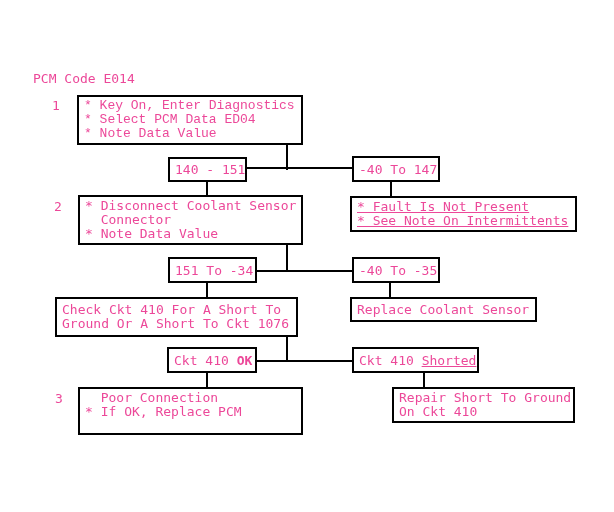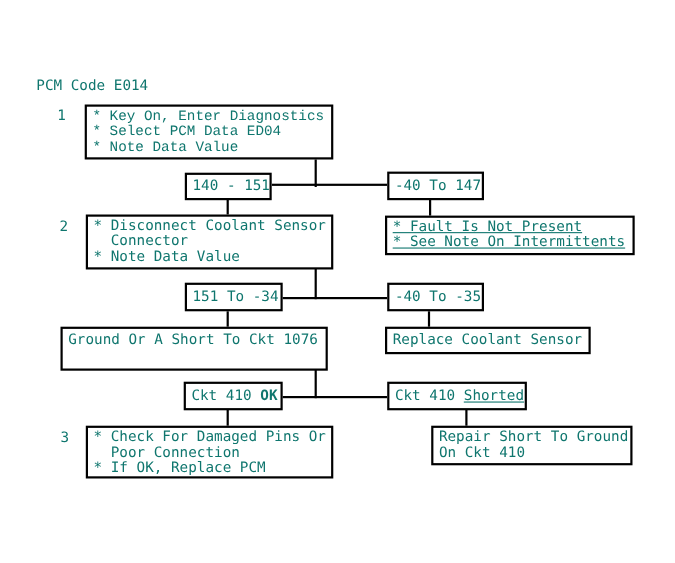--- a/index.html
+++ b/index.html
@@ -1,21 +1,21 @@
 <!DOCTYPE html>
 <html><head>
 <meta charset="utf-8">
 <style>
   html, body { margin: 0; padding: 0; background: #ffffff; }
   .canvas {
     position: relative;
     width: 614px;
     height: 512px;
     background: #ffffff;
-    color: #0f766e;
+    color: #ec4899;
     font-family: "DejaVu Sans Mono", "Liberation Mono", monospace;
     font-size: 13px;
     overflow: hidden;
   }
   .title {
     position: absolute;
     white-space: pre;
   }
   .step-label {
     position: absolute;
@@ -97,20 +97,21 @@
     <span>151 To -34</span>
   </div>
   <div class="box connector-box" style="left:352px; top:257px; width:88px; height:26px;align-items:center;">
     <span>-40 To -35</span>
   </div>
 
   <div class="vline" style="left:206px; top:283px; height:15px;"></div>
   <div class="vline" style="left:389px; top:283px; height:15px;"></div>
 
   <div class="box multi" style="left:55px; top:297px; width:243px; height:40px; padding-top:4px;">
+    <div class="tline">Check Ckt 410 For A Short To</div>
     <div class="tline">Ground Or A Short To Ckt 1076</div>
   </div>
 
   <div class="box connector-box" style="left:350px; top:297px; width:187px; height:25px;">
     <span>Replace Coolant Sensor</span>
   </div>
 
   <div class="vline" style="left:286px; top:336px; height:26px;"></div>
   <div class="hline" style="left:256px; top:360px; width:96px;"></div>
 
@@ -119,21 +120,20 @@
   </div>
   <div class="box connector-box" style="left:352px; top:347px; width:127px; height:26px;">
     <span>Ckt 410 </span><span class="em-underline">Shorted</span>
   </div>
 
   <div class="vline" style="left:206px; top:372px; height:16px;"></div>
   <div class="vline" style="left:423px; top:372px; height:16px;"></div>
 
   <div class="step-label" style="left:55px; top:391px;">3</div>
   <div class="box multi" style="left:78px; top:387px; width:225px; height:48px;">
-    <div class="tline">* Check For Damaged Pins Or</div>
     <div class="tline">  Poor Connection</div>
     <div class="tline">* If OK, Replace PCM</div>
   </div>
 
   <div class="box multi" style="left:392px; top:387px; width:183px; height:36px;">
     <div class="tline">Repair Short To Ground</div>
     <div class="tline">On Ckt 410</div>
   </div>
 
 </div>

